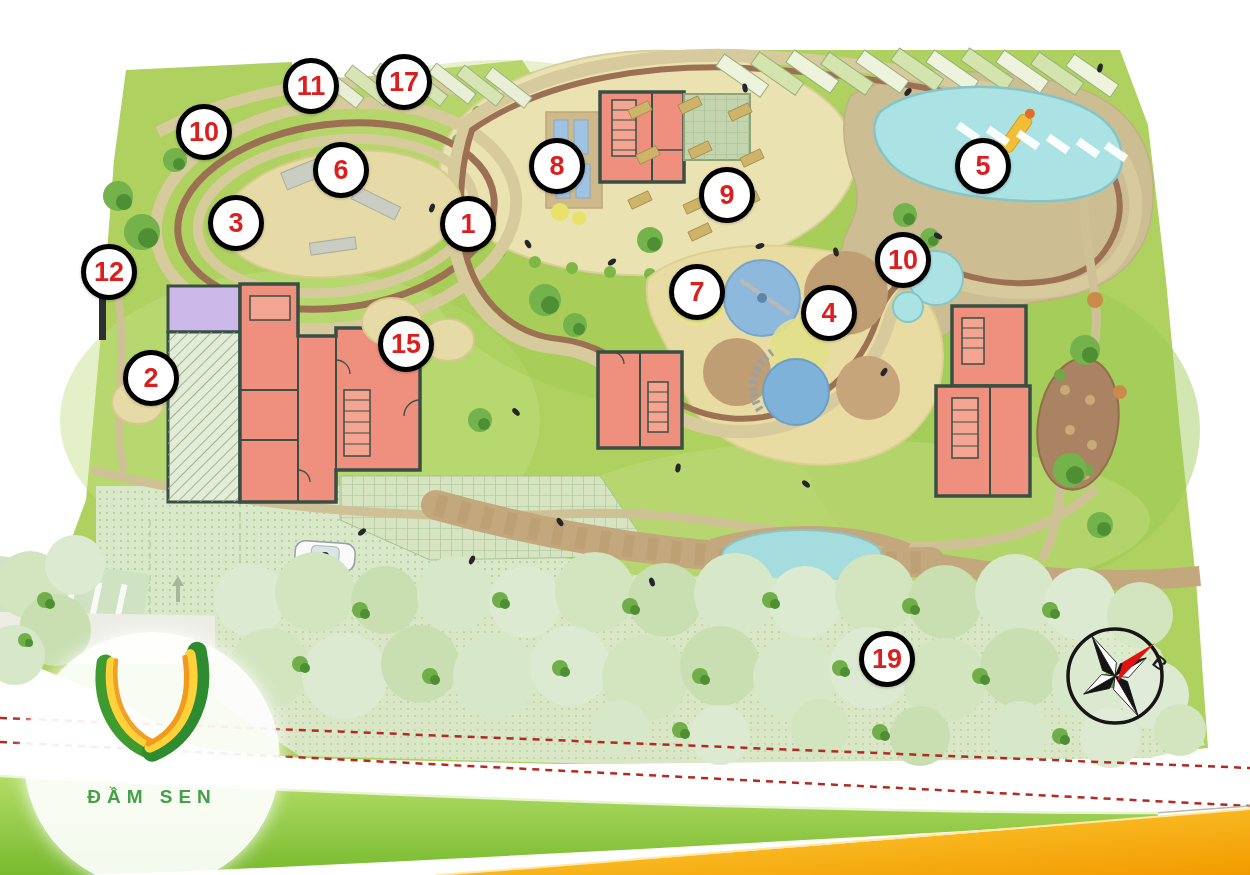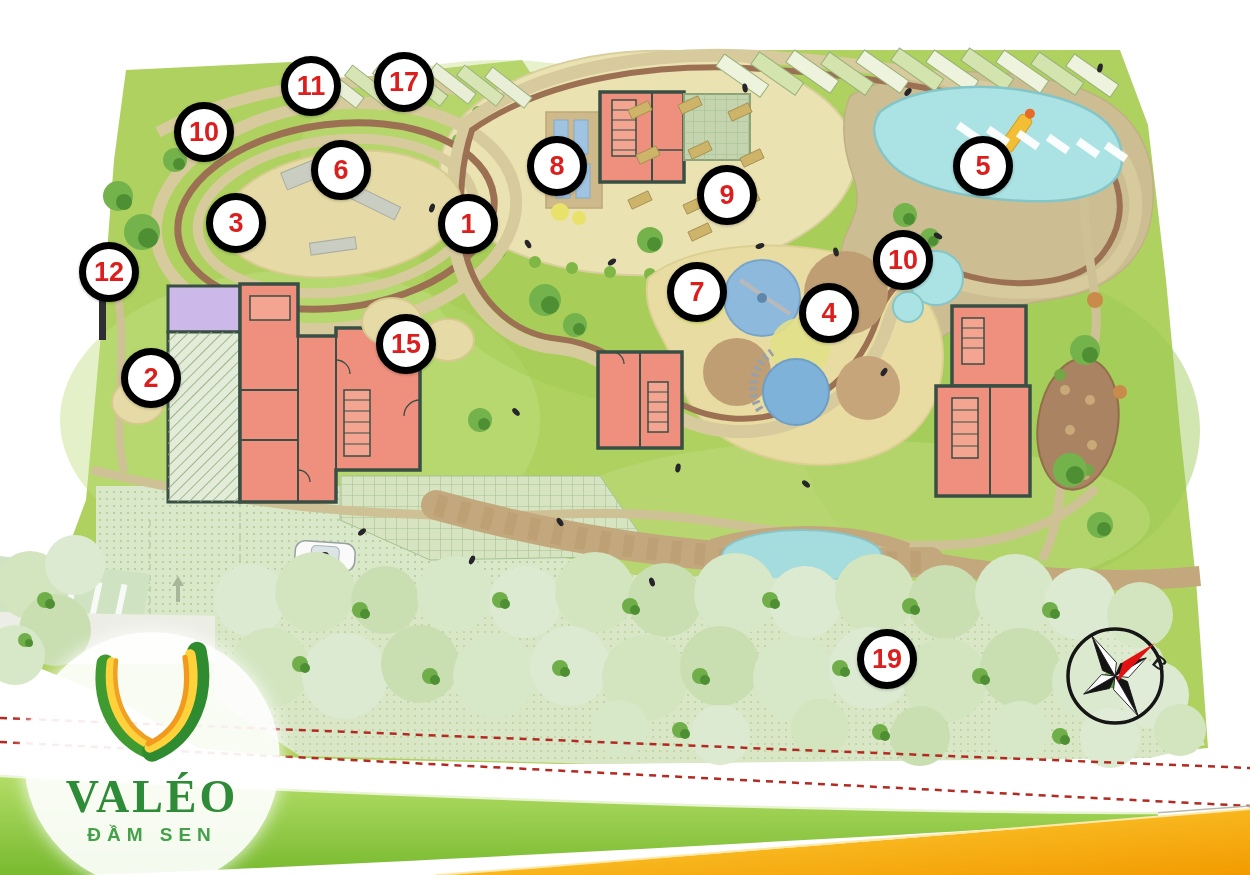--- a/index.html
+++ b/index.html
@@ -3,21 +3,21 @@
 <meta charset="utf-8">
 <style>
   html,body{margin:0;padding:0;background:#fff;}
   .canvas{position:relative;width:1250px;height:875px;background:#ffffff;overflow:hidden;
           font-family:"Liberation Sans",sans-serif;}
   .canvas > svg{position:absolute;left:0;top:0;}
   .page-title{position:absolute;left:122px;top:20px;font-size:26px;font-weight:bold;
               color:#2e9639;letter-spacing:.5px;white-space:nowrap;}
   #marker-layer{position:absolute;inset:0;}
   .marker{position:absolute;width:46px;height:46px;border-radius:50%;background:#ffffff;
-          border:7px solid #000000;color:#db1f1e;font-size:27px;font-weight:bold;
+          border:5px solid #000000;color:#db1f1e;font-size:27px;font-weight:bold;
           display:flex;align-items:center;justify-content:center;
           transform:translate(-50%,-50%);box-shadow:0 1px 3px rgba(0,0,0,.25);line-height:1;}
   .logo{position:absolute;left:24px;top:632px;width:256px;height:256px;border-radius:50%;
         background:rgba(255,255,255,.92);display:flex;flex-direction:column;align-items:center;
         box-shadow:0 0 18px rgba(255,255,255,.9);}
   .logo-name{font-family:"Liberation Serif",serif;font-weight:bold;font-size:46px;
              color:#2e8b37;letter-spacing:3px;margin-top:-8px;line-height:1;}
   .logo-sub{font-size:19px;font-weight:bold;color:#44a04a;letter-spacing:6px;margin-top:4px;}
 </style>
 </head>
@@ -631,17 +631,16 @@
   <svg width="150" height="150" viewBox="0 0 200 160">
     <g fill="none" stroke-linecap="round">
       <path d="M38,22 C30,78 58,122 98,138" stroke="#3f9b2f" stroke-width="24"></path>
       <path d="M46,20 C39,76 64,116 100,131" stroke="#ffd23c" stroke-width="13"></path>
       <path d="M52,18 C46,74 70,112 101,126" stroke="#f0a022" stroke-width="6"></path>
       <path d="M160,6 C172,64 152,118 100,140" stroke="#2f8b2f" stroke-width="26"></path>
       <path d="M151,10 C161,64 144,114 97,134" stroke="#ffd23c" stroke-width="14"></path>
       <path d="M144,14 C152,66 138,110 95,129" stroke="#f29a1d" stroke-width="7"></path>
     </g>
   </svg>
-  <div class="logo-name">VALÉO</div>
   <div class="logo-sub">ĐẦM SEN</div>
 </div>
 
 </div>
 
 </body></html>

